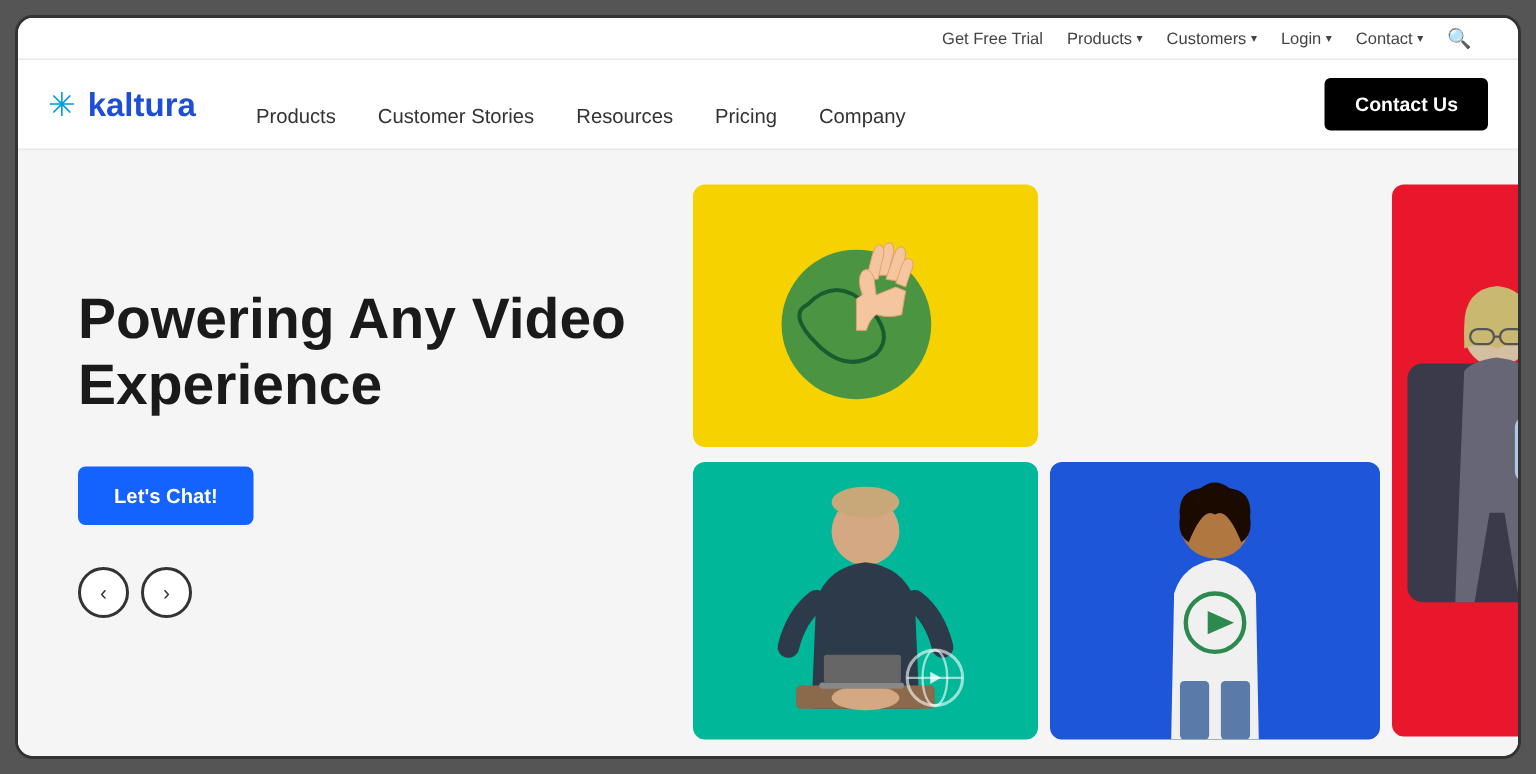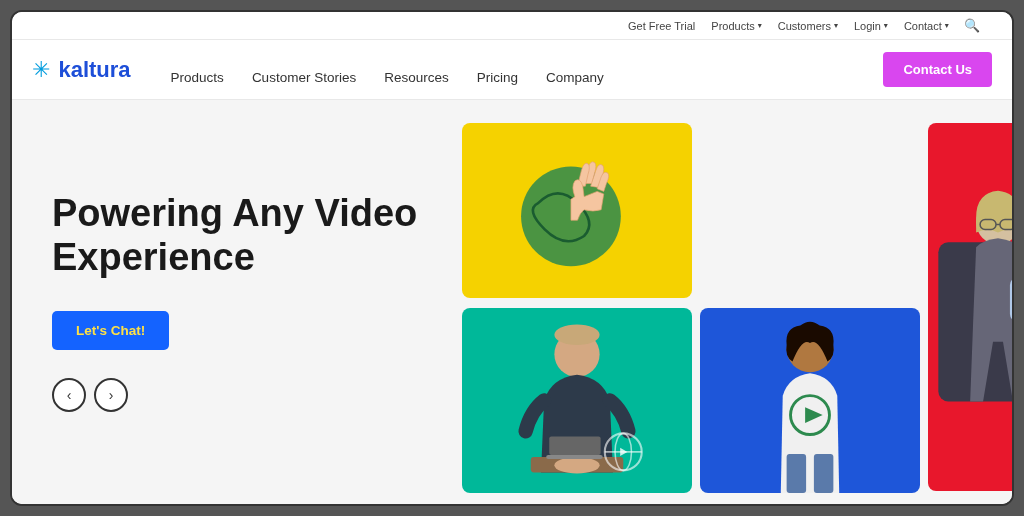--- a/index.html
+++ b/index.html
@@ -81,21 +81,21 @@
       flex: 1;
       margin-top: 16px;
     }
     .nav-link {
       font-size: 13.5px;
       color: #333;
       cursor: pointer;
       font-weight: 400;
     }
     .contact-btn {
-      background: #d946ef;
+      background: #000000;
       color: #fff;
       border: none;
       padding: 10px 20px;
       border-radius: 4px;
       font-size: 13px;
       font-weight: 600;
       cursor: pointer;
       white-space: nowrap;
     }
     
@@ -122,21 +122,21 @@
     }
     .hero-subtitle {
       font-size: 14px;
       color: #555;
       line-height: 1.5;
       margin-bottom: 28px;
       max-width: 320px;
     }
     .chat-btn {
       background: #1463ff;
-      color: #fde047;
+      color: #ffffff;
       border: none;
       padding: 12px 24px;
       border-radius: 5px;
       font-size: 13.5px;
       font-weight: 600;
       cursor: pointer;
       margin-bottom: 24px;
     }
     .carousel-controls {
       display: flex;

